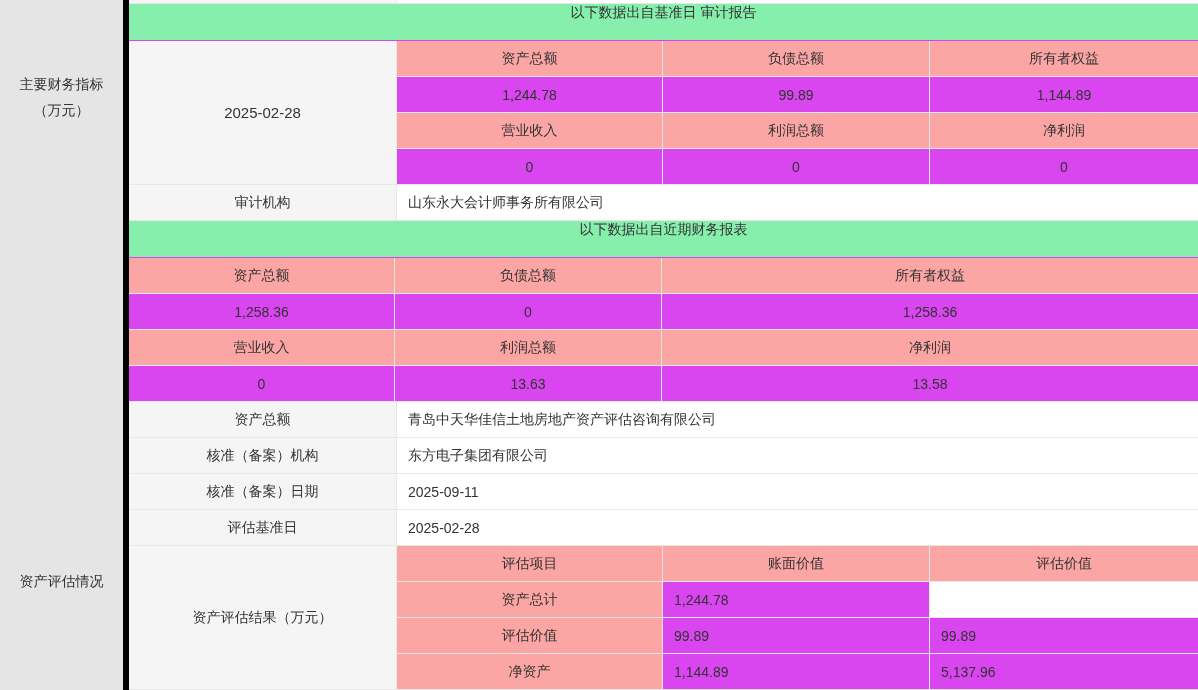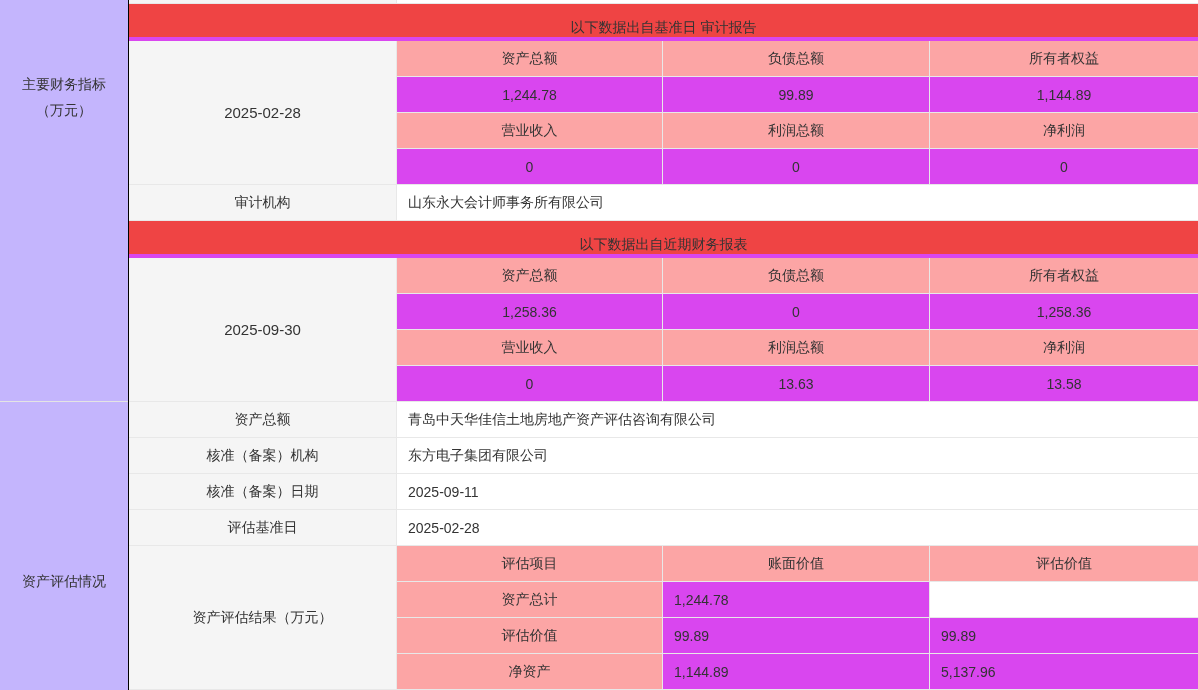--- a/index.html
+++ b/index.html
@@ -7,35 +7,35 @@
   .page {
     position:relative;
     width:1198px; height:690px;
     font-family:"Liberation Sans","DejaVu Sans",sans-serif;
     font-size:14px; color:#333;
     background:#fff; overflow:hidden;
   }
   
   .col-left {
     position:absolute; left:0; top:0; width:129px; height:690px;
-    background:#c4b5fd; border-right:1px solid #000000;
+    background:#e5e5e5; border-right:6px solid #000000;
   }
   .sec { text-align:center; line-height:26px; }
   .sec-a { height:402px; border-bottom:1px solid #e4e4e4; padding-top:71px; }
   .sec-b { height:288px; padding-top:166px; }
 
   
   .main { position:absolute; left:129px; top:0; width:1069px; }
   .sliver { display:flex; height:4px; border-bottom:1px solid #e8e8e8; }
   .sliver-l { width:268px; background:#f5f5f5; border-right:1px solid #e8e8e8; }
   .sliver-r { flex:1; background:#fff; }
 
   .band {
-    height:37px; background:#ef4444; border-bottom:4px solid #d946ef;
-    display:flex; align-items:flex-end; justify-content:center;
+    height:37px; background:#86efac; border-bottom:1px solid #d946ef;
+    display:flex; align-items:flex-start; justify-content:center;
   }
 
   .block { display:flex; }
   .span-cell {
     width:268px; background:#f5f5f5;
     border-right:1px solid #e8e8e8; border-bottom:1px solid #e8e8e8;
     display:flex; align-items:center; justify-content:center;
   }
   .span-cell.date { font-size:15px; }
   .block-rows { flex:1; }
@@ -114,21 +114,20 @@
     <div class="lvrow">
       <div class="label-cell">审计机构</div>
       <div class="value-cell">山东永大会计师事务所有限公司</div>
     </div>
 
     <div class="band">
       <span>以下数据出自近期财务报表</span>
     </div>
 
     <div class="block">
-      <div class="span-cell date" style="height:144px">2025-09-30</div>
       <div class="block-rows">
         <div class="trow">
           <div class="cell cA gray">资产总额</div>
           <div class="cell cB gray">负债总额</div>
           <div class="cell cC gray">所有者权益</div>
         </div>
         <div class="trow">
           <div class="cell cA white">1,258.36</div>
           <div class="cell cB white">0</div>
           <div class="cell cC white">1,258.36</div>

